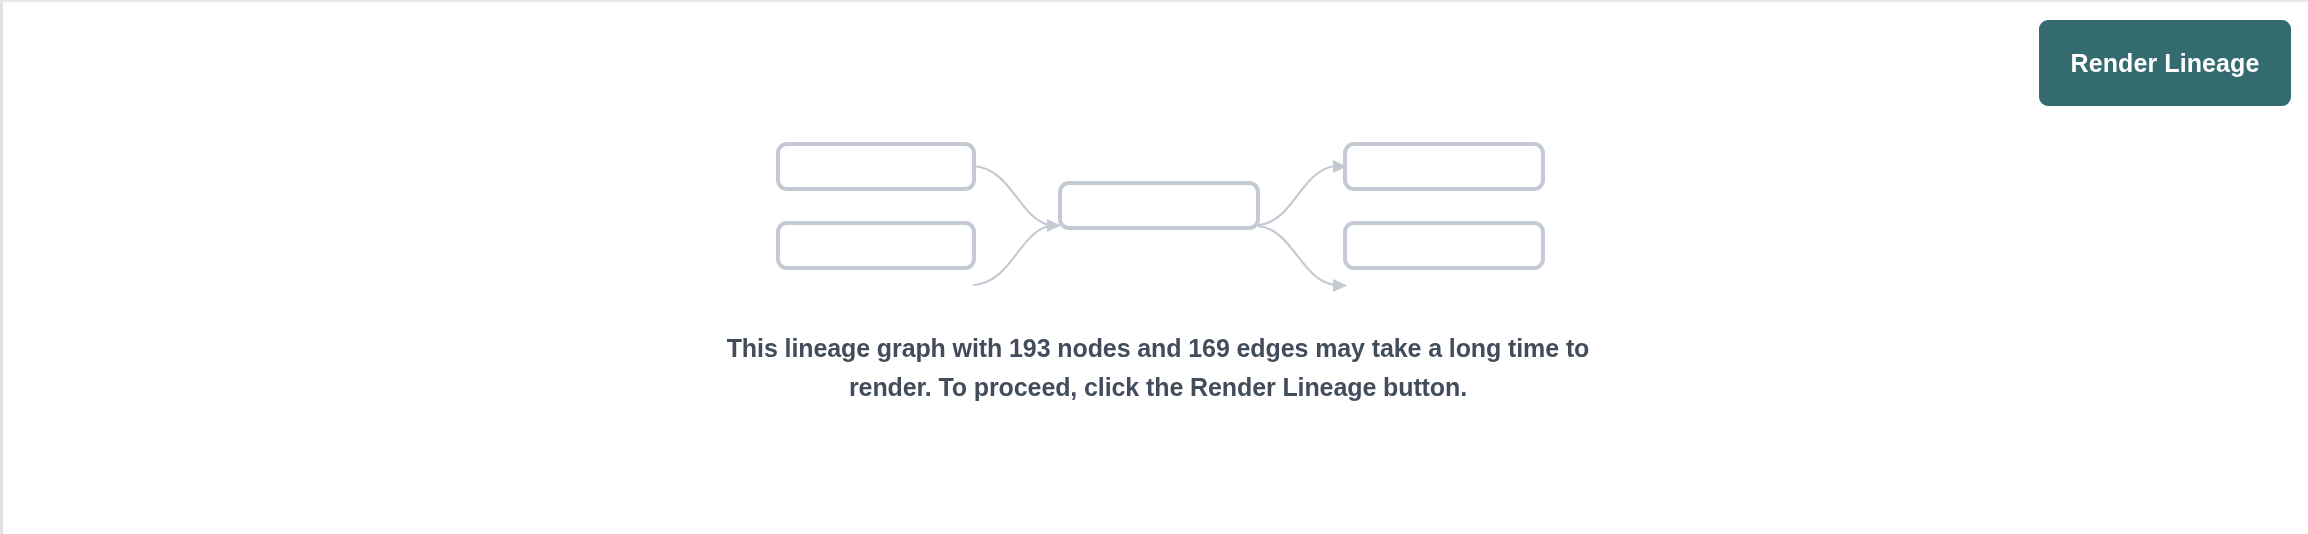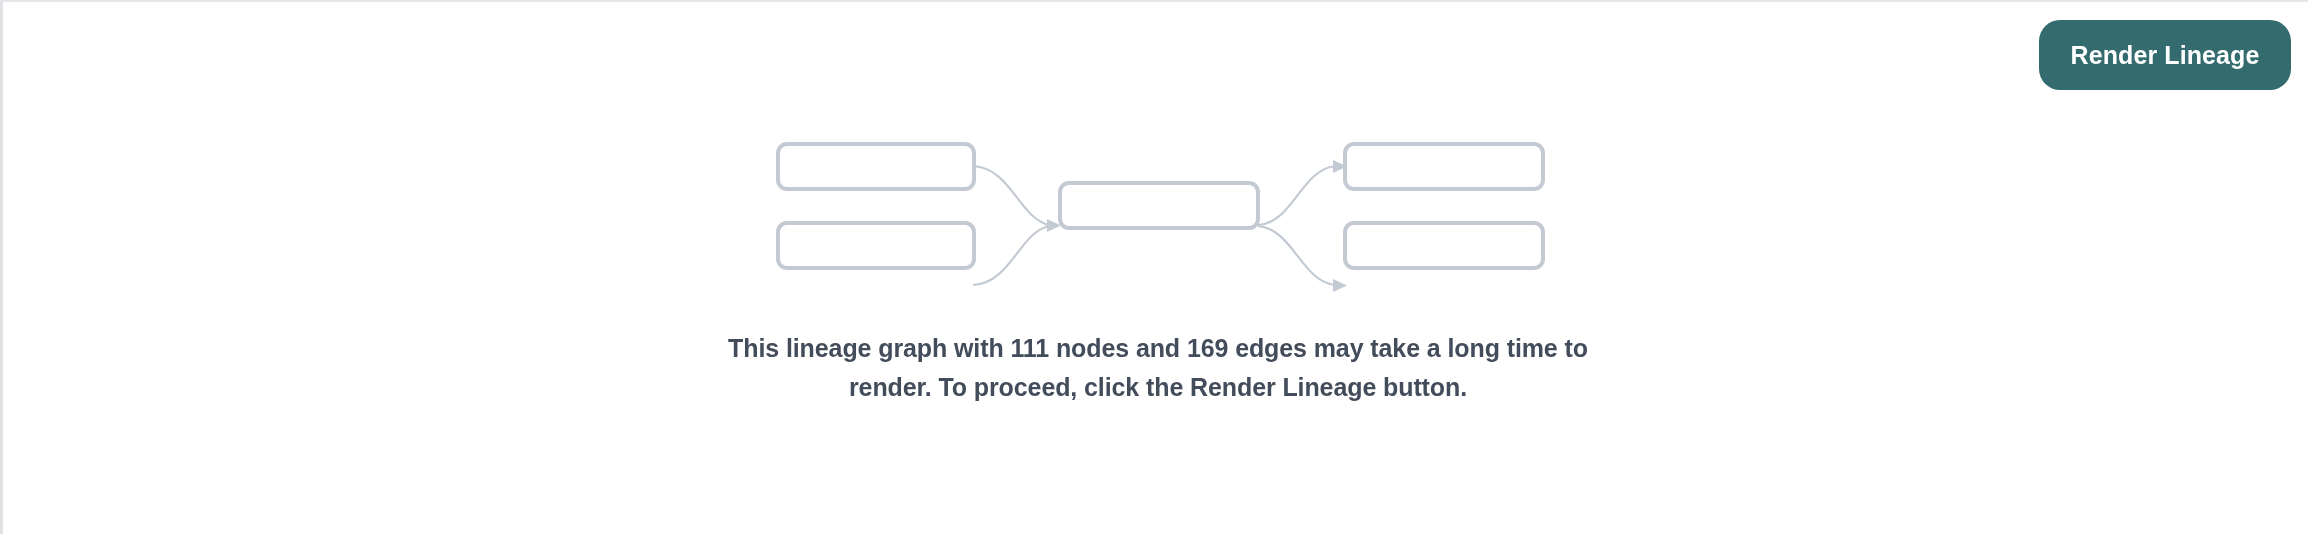--- a/index.html
+++ b/index.html
@@ -21,25 +21,25 @@
     box-sizing: border-box;
     overflow: hidden;
   }
 
   
   #render-lineage-button {
     position: absolute;
     left: 2036px;
     top: 18px;
     width: 252px;
-    height: 70px;
+    height: 86px;
     background: #336b6f;
     color: #ffffff;
     border: none;
-    border-radius: 21px;
+    border-radius: 9px;
     font-family: "Liberation Sans", sans-serif;
     font-size: 25px;
     font-weight: bold;
     letter-spacing: 0.1px;
     cursor: pointer;
     padding: 0;
     display: flex;
     align-items: center;
     justify-content: center;
     box-sizing: border-box;
@@ -118,15 +118,15 @@
       </g>
 
       <rect class="placeholder-node-shape" x="35" y="22" width="196" height="45" rx="9" ry="9"></rect>
       <rect class="placeholder-node-shape" x="35" y="101" width="196" height="45" rx="9" ry="9"></rect>
       <rect class="placeholder-node-shape" x="317" y="61" width="198" height="45" rx="9" ry="9"></rect>
       <rect class="placeholder-node-shape" x="602" y="22" width="198" height="45" rx="9" ry="9"></rect>
       <rect class="placeholder-node-shape" x="602" y="101" width="198" height="45" rx="9" ry="9"></rect>
     </svg>
   </div>
 
-  <div id="lineage-warning-message">This lineage graph with 111 nodes and 169 edges may take a long time to render. To proceed, click the Render Lineage button.</div>
+  <div id="lineage-warning-message">This lineage graph with 193 nodes and 169 edges may take a long time to render. To proceed, click the Render Lineage button.</div>
 
 </div>
 
 </body></html>

